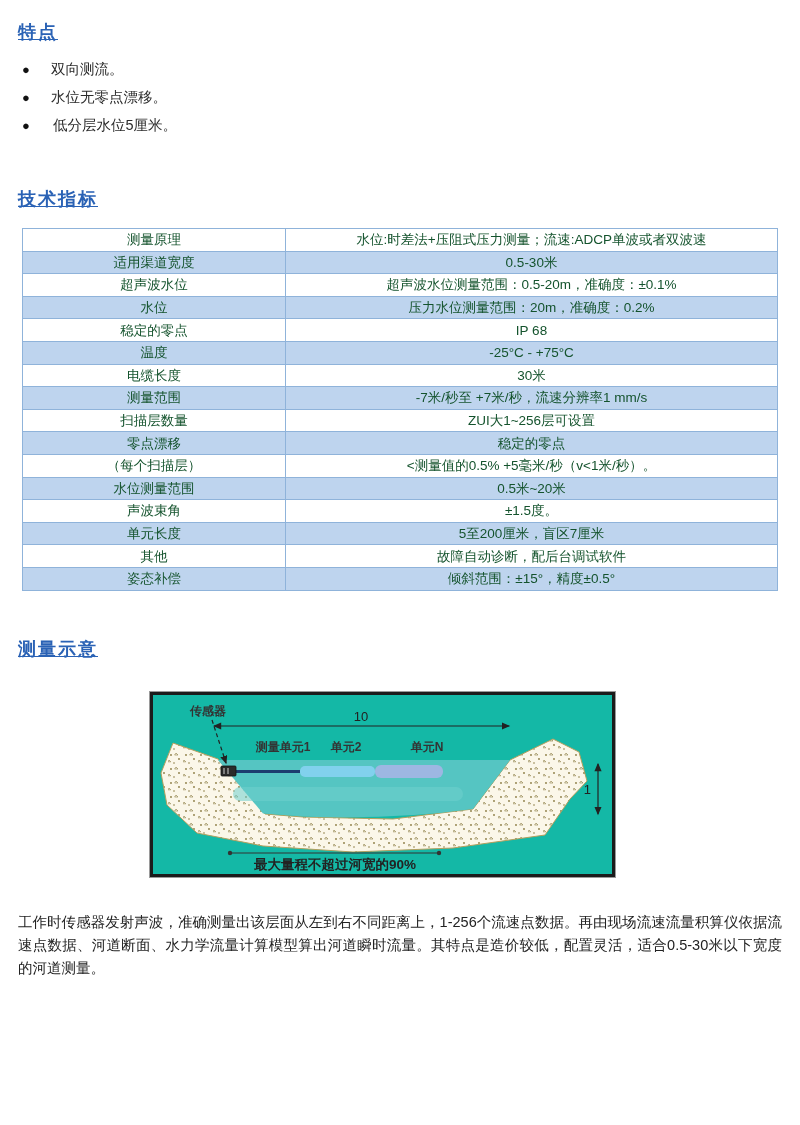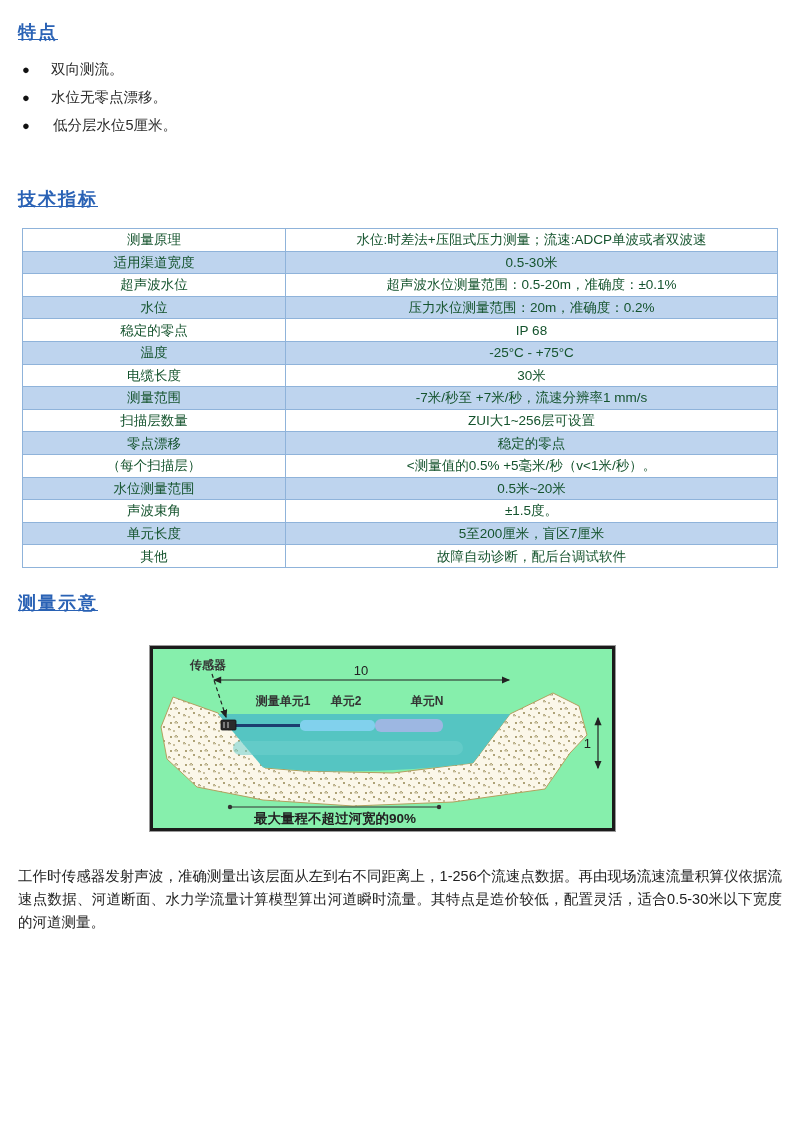--- a/index.html
+++ b/index.html
@@ -48,27 +48,27 @@
   table.specs td{
     border:1px solid var(--table-border);
     height:22.6px;line-height:15px;
     font-size:13.5px;color:#14532d;
     text-align:center;vertical-align:middle;
     padding:0 4px;overflow:hidden;white-space:nowrap;
   }
   table.specs td.k{width:263px;}
   table.specs tr:nth-child(even) td{background:var(--row-alt);}
   table.specs tr:nth-child(odd) td{background:#ffffff;}
-  #schematic-heading{margin-top:23px;}
+  #schematic-heading{margin-top:46px;}
   .diagram-box{
     width:465px;height:185px;
     margin:31px 0 9px 150px;
     border:3px solid #1b1b1b;
     box-shadow:0 0 0 1px #9a9a9a;
-    background:#86efac;
+    background:#14b8a6;
   }
   .description{
     margin:34px 18px 0 18px;
     font-size:14.5px;line-height:23px;color:#222;
     text-align:justify;
   }
   svg text{font-family:"Liberation Sans","DejaVu Sans",sans-serif;}
 </style>
 </head>
 <body>
@@ -166,20 +166,24 @@
   <tr>
     <td class="k">单元长度</td>
     <td class="v">5至200厘米，盲区7厘米</td>
   </tr>
 
   <tr>
     <td class="k">其他</td>
     <td class="v">故障自动诊断，配后台调试软件</td>
   </tr>
 
+  <tr>
+    <td class="k">姿态补偿</td>
+    <td class="v">倾斜范围：±15°，精度±0.5°</td>
+  </tr>
 
 </tbody>
 </table>
 
 <h1 class="section-heading" id="schematic-heading">测量示意</h1>
 
 <div class="diagram-box">
   <svg width="459" height="179" viewBox="0 0 459 179">
     <defs>
       <pattern id="stipple" width="15" height="14" patternUnits="userSpaceOnUse">

